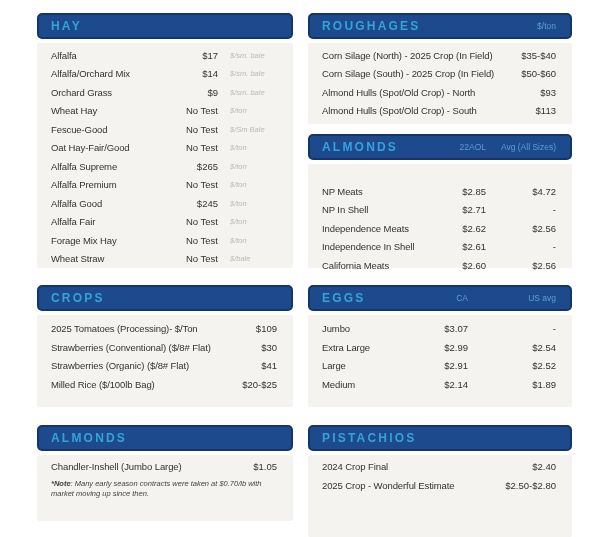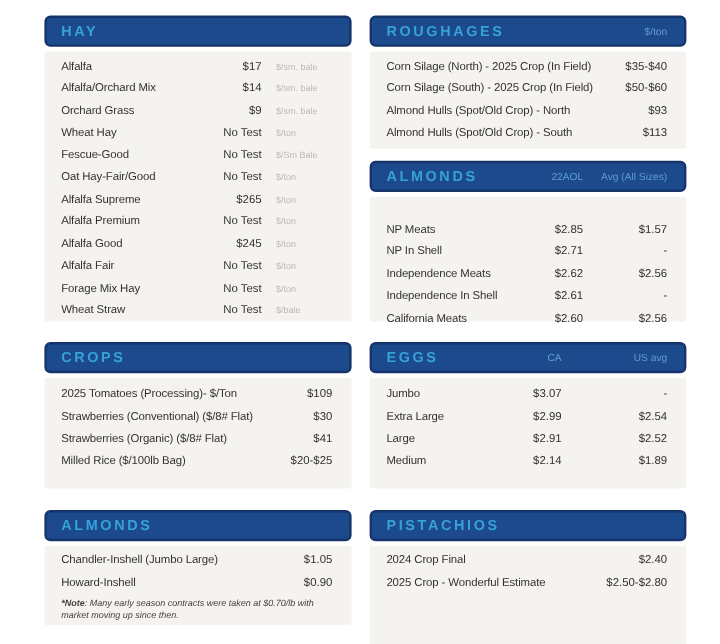--- a/index.html
+++ b/index.html
@@ -59,20 +59,21 @@
   }
   .name { flex: 1; white-space: nowrap; letter-spacing: -0.1px; }
   .val  { width: 56px; text-align: right; white-space: nowrap; }
   .unit {
     width: 47px;
     margin-left: 12px;
     font-size: 7.5px;
     color: #bcb9b1;
     white-space: nowrap;
     text-align: left;
+    font-style: italic;
   }
   .cval { width: 70px; text-align: right; white-space: nowrap; }
   .c1   { width: 62px; text-align: right; white-space: nowrap; }
   .c2   { width: 88px; text-align: right; white-space: nowrap; }
   .c2n  { width: 70px; text-align: right; white-space: nowrap; } 
   .body-hay        { height: 225px; }
   .body-roughages  { height: 81px;  }
   .body-almonds    { height: 104px; padding-top: 18px; }
   .body-crops      { height: 92px;  padding-top: 4px; }
   .body-eggs       { height: 92px;  padding-top: 4px; }
@@ -191,21 +192,21 @@
     <div class="card stack-gap">
       <div class="card-header">
         <span class="card-title">ALMONDS</span>
         <span class="hdr-label c1">22AOL</span>
         <span class="hdr-label c2n">Avg (All Sizes)</span>
       </div>
       <div class="card-body body-almonds">
         <div class="row">
             <span class="name">NP Meats</span>
             <span class="c1">$2.85</span>
-            <span class="c2n">$1.57</span>
+            <span class="c2n">$4.72</span>
           </div>
         <div class="row">
             <span class="name">NP In Shell</span>
             <span class="c1">$2.71</span>
             <span class="c2n">-</span>
           </div>
         <div class="row">
             <span class="name">Independence Meats</span>
             <span class="c1">$2.62</span>
             <span class="c2n">$2.56</span>
@@ -280,24 +281,20 @@
 
   <div class="card">
     <div class="card-header">
       <span class="card-title">ALMONDS</span>
     </div>
     <div class="card-body body-walnuts">
       <div class="row">
           <span class="name">Chandler-Inshell (Jumbo Large)</span>
           <span class="cval">$1.05</span>
         </div>
-      <div class="row">
-          <span class="name">Howard-Inshell</span>
-          <span class="cval">$0.90</span>
-        </div>
       <div class="note"><span class="note-prefix">*Note</span><span>: Many early season contracts were taken at $0.70/lb with market moving up since then.</span></div>
     </div>
   </div>
 
   <div class="card">
     <div class="card-header">
       <span class="card-title">PISTACHIOS</span>
     </div>
     <div class="card-body body-pistachios">
       <div class="row">

